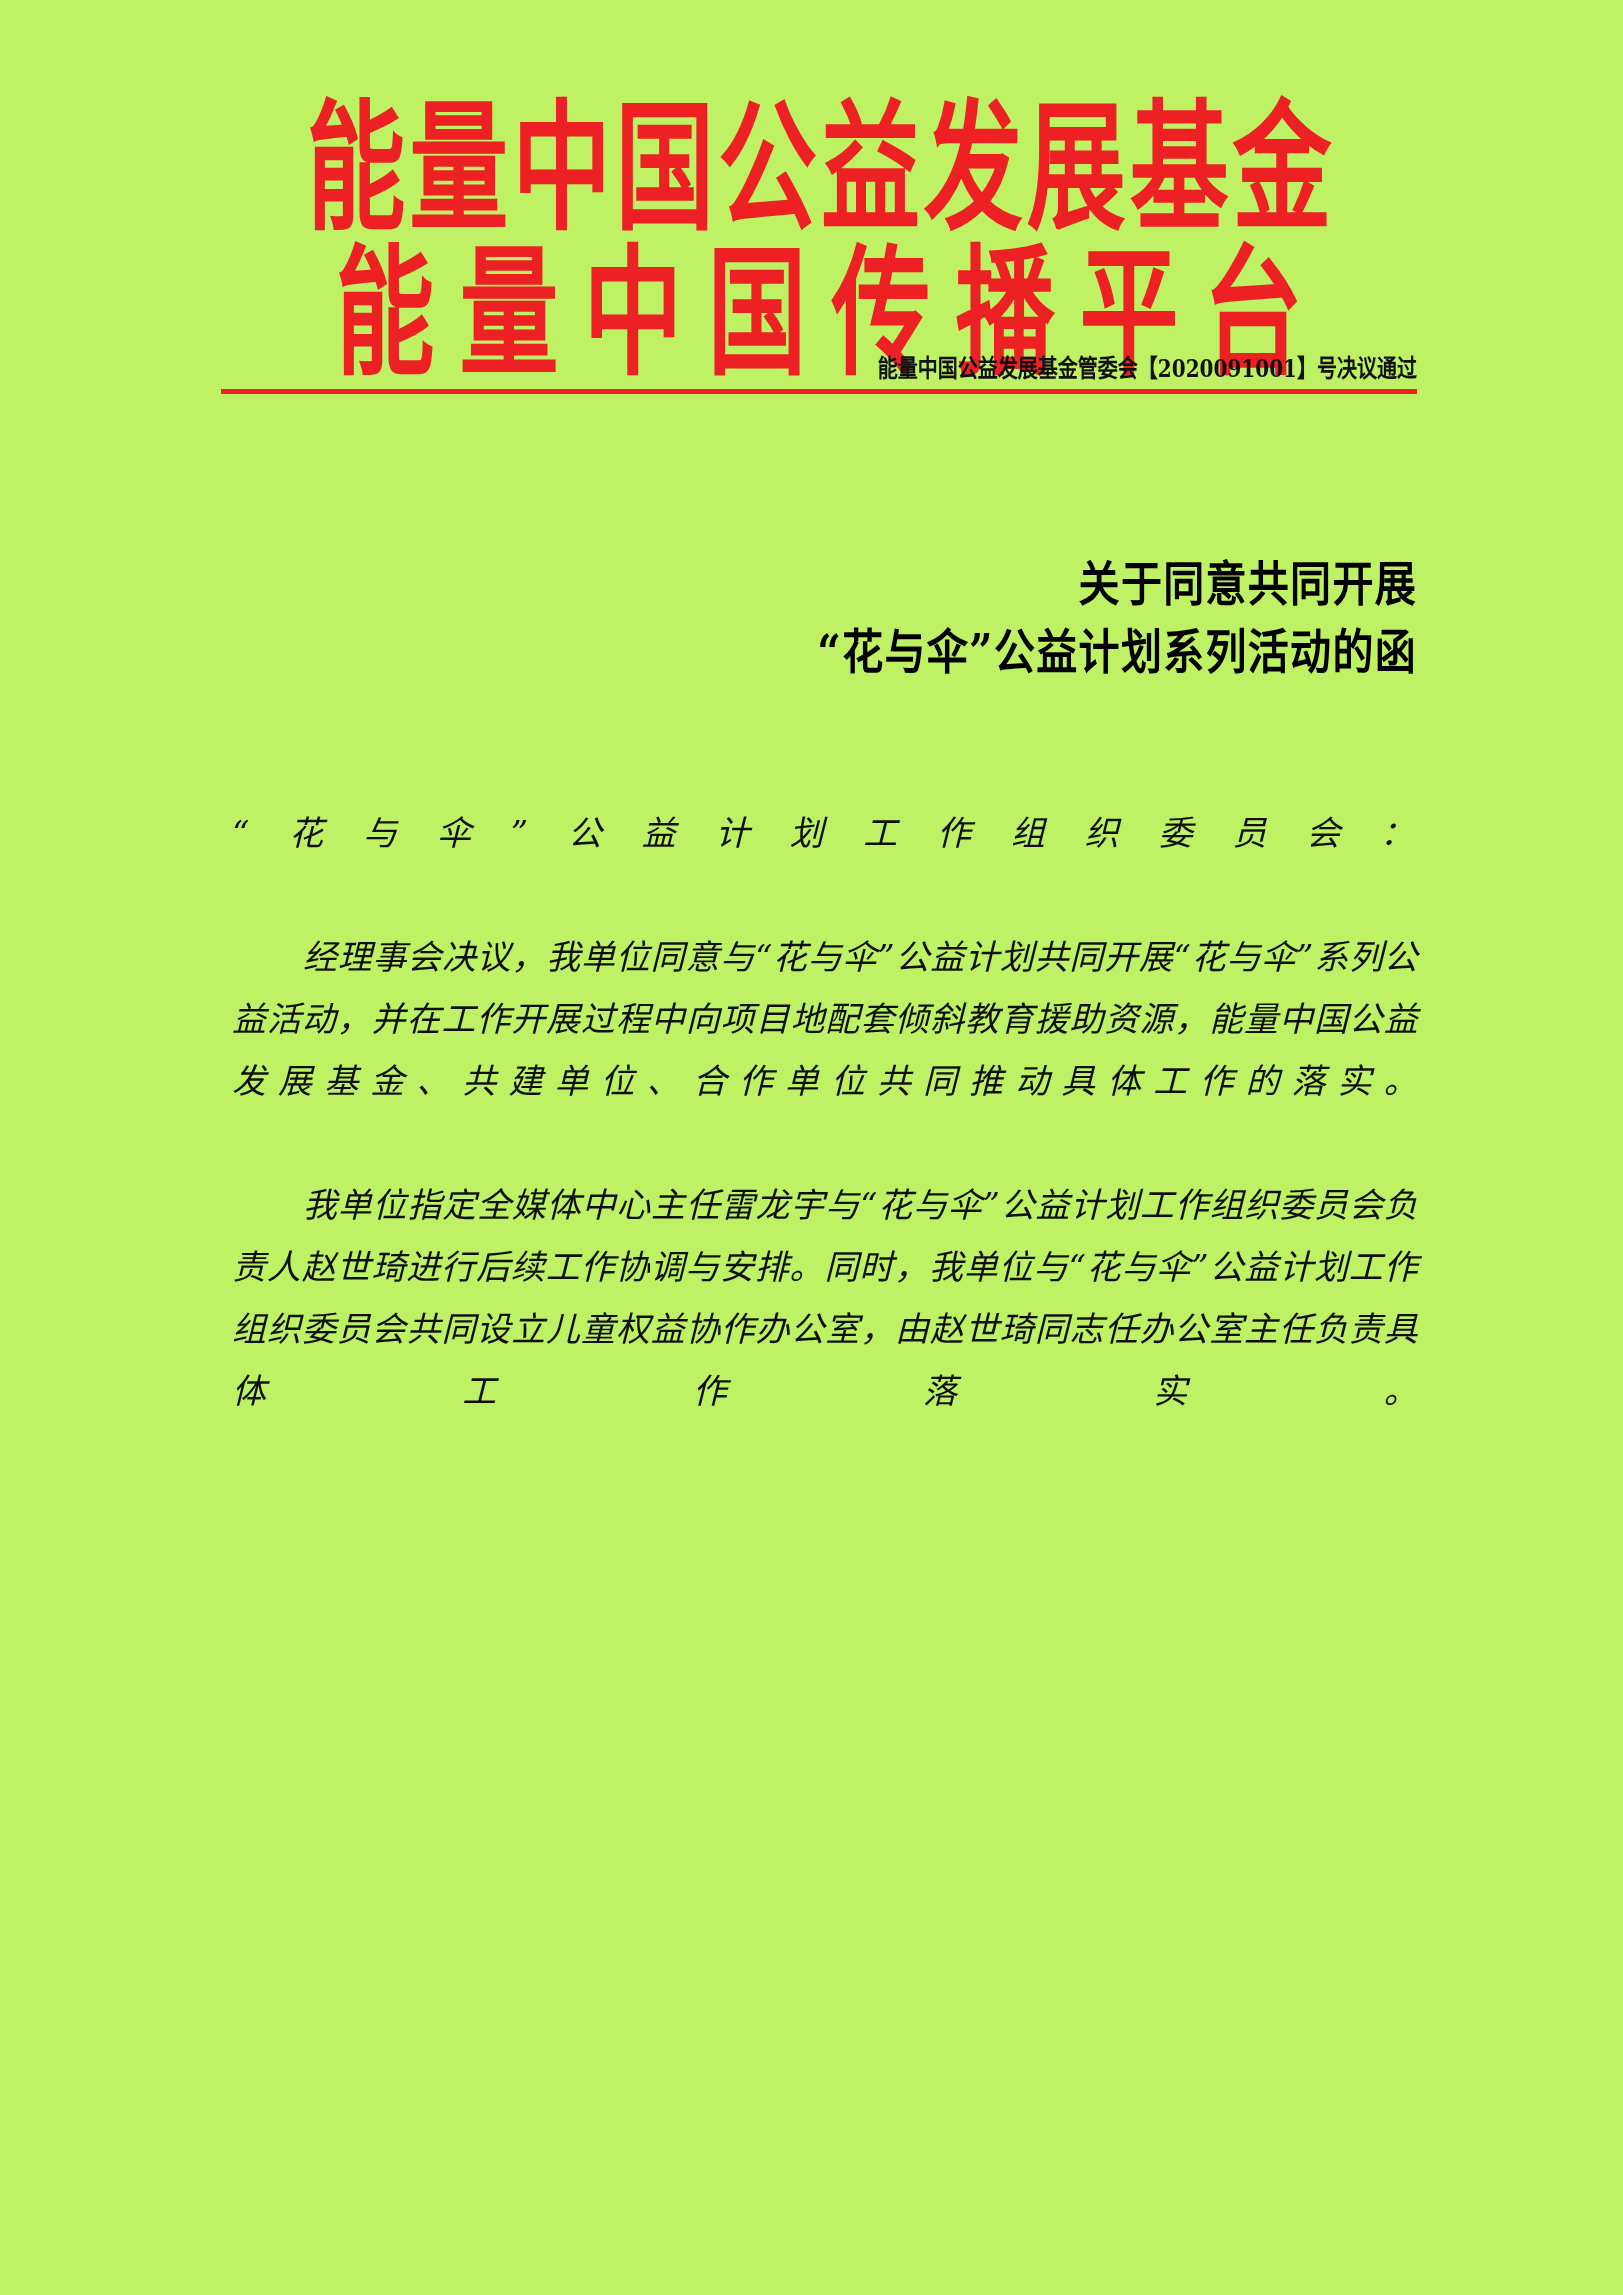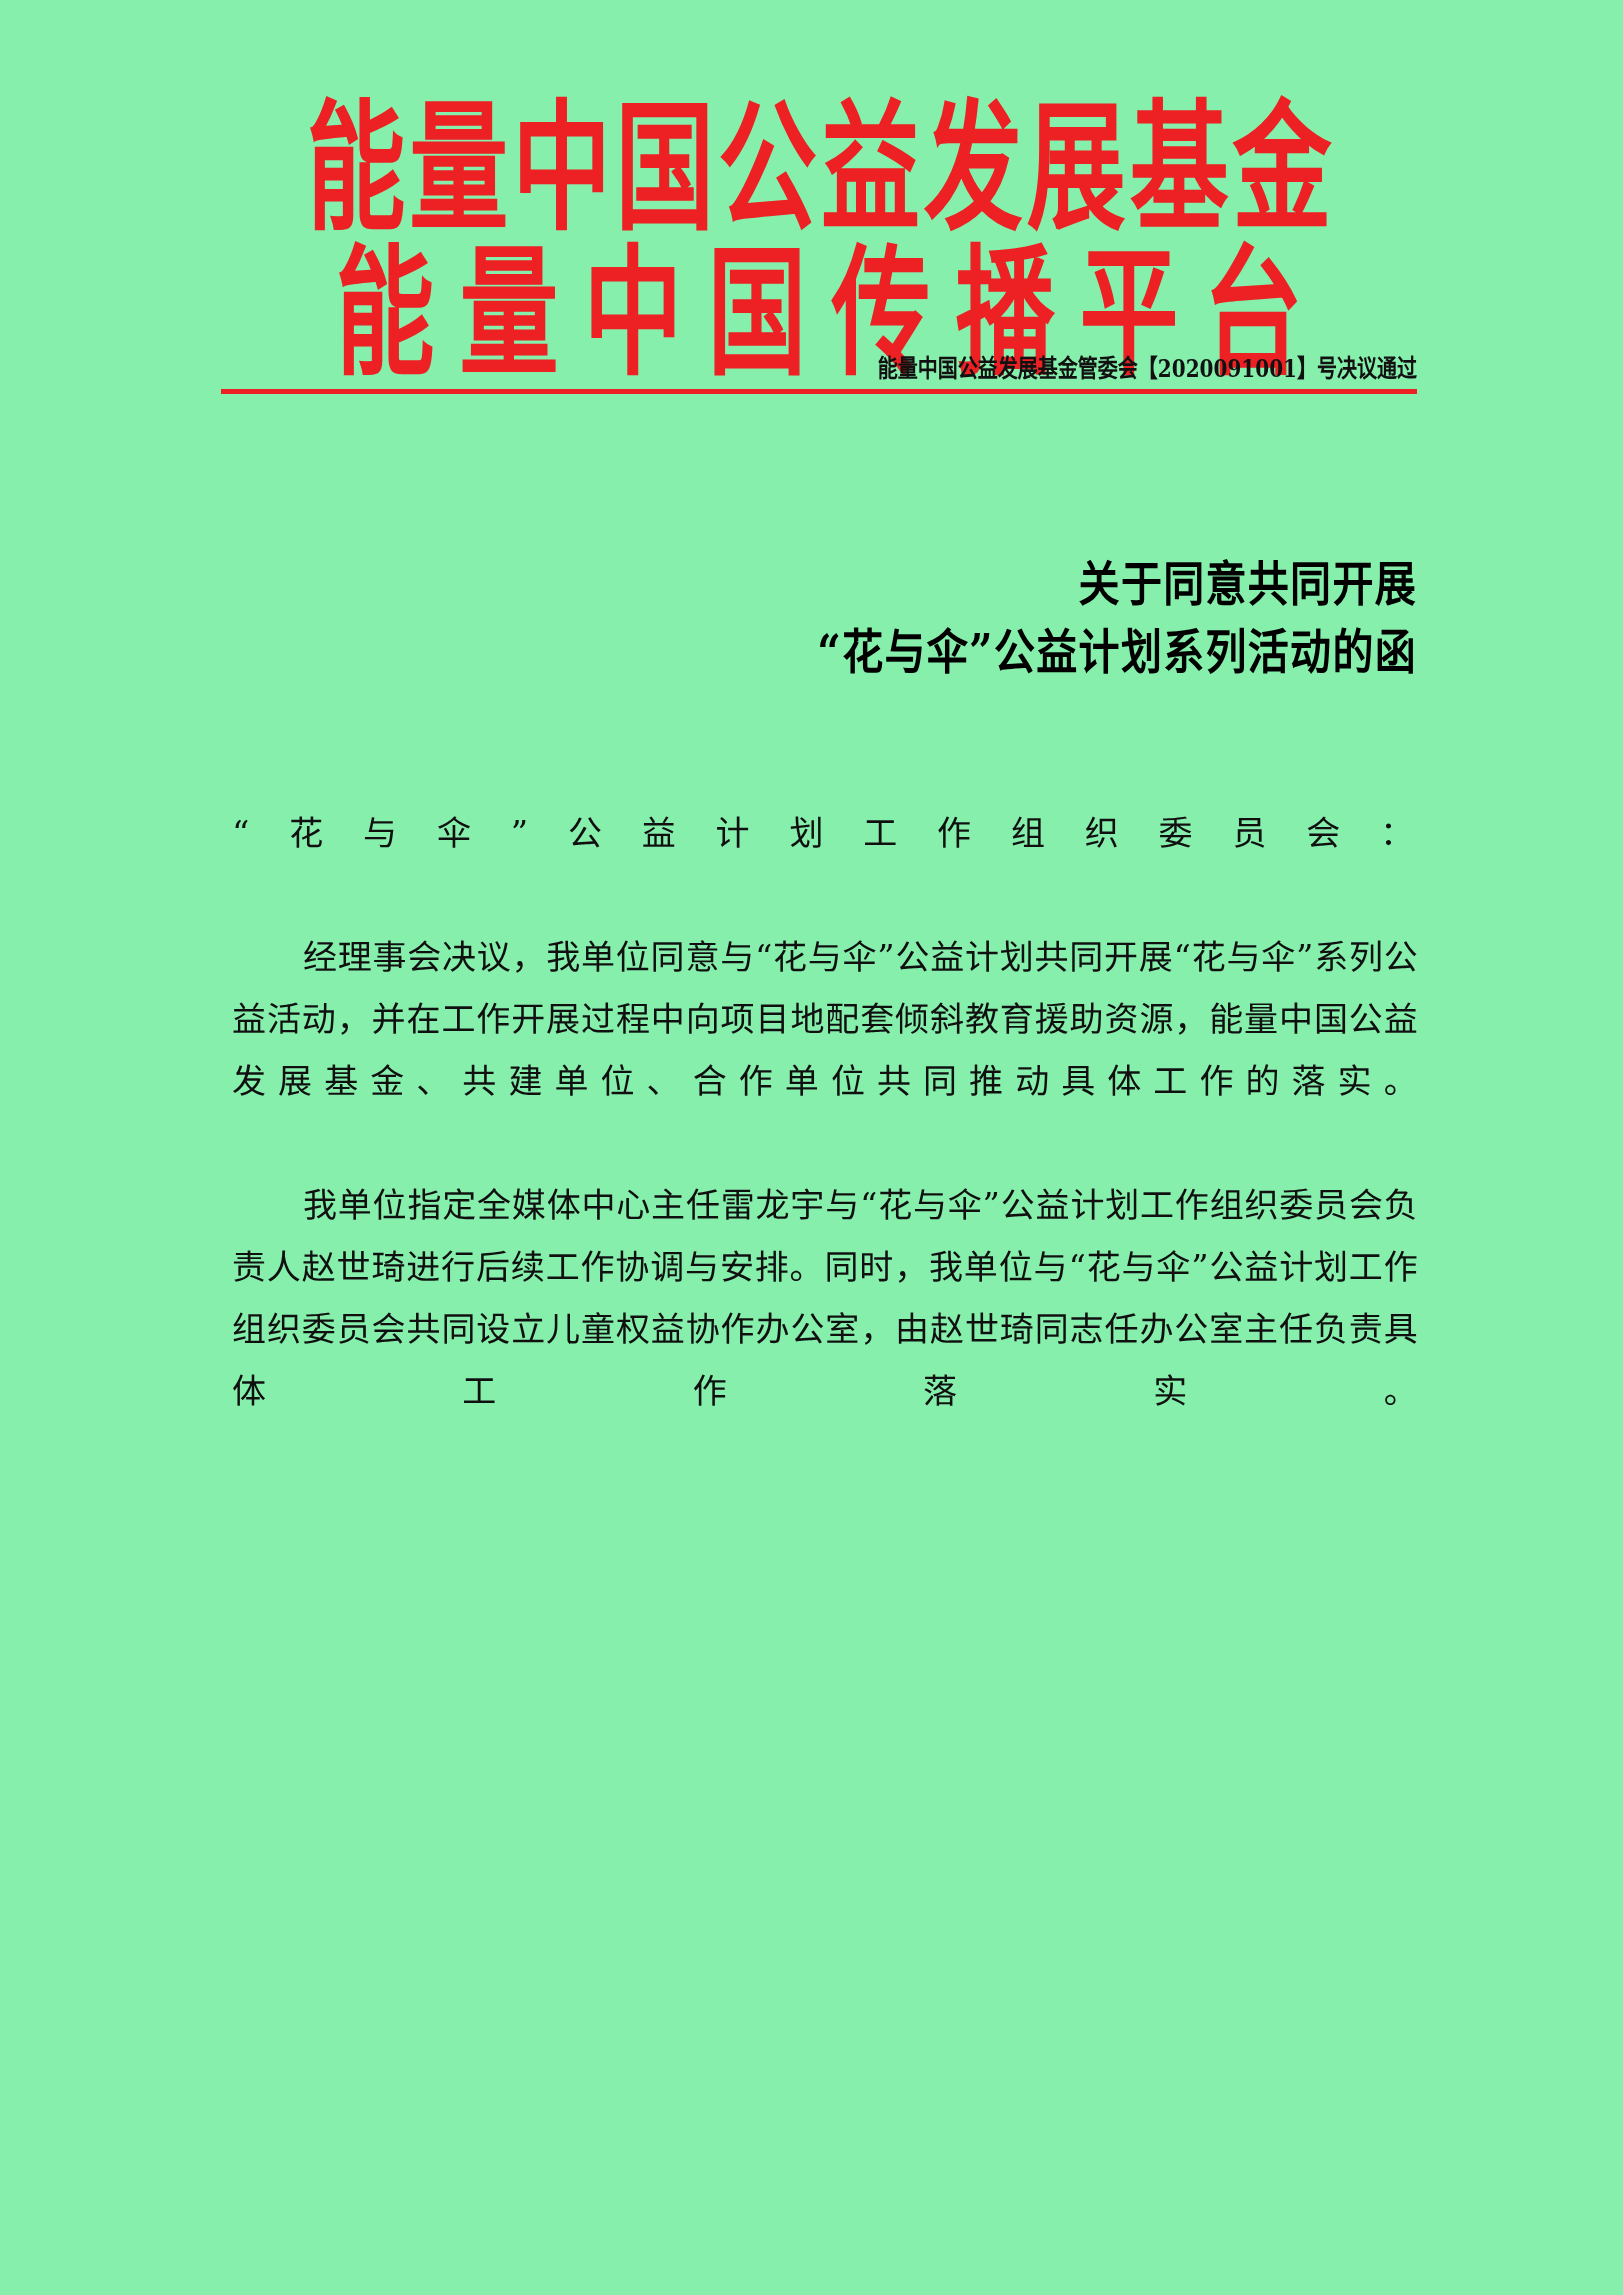--- a/index.html
+++ b/index.html
@@ -6,21 +6,21 @@
   html, body {
     margin: 0;
     padding: 0;
     background: #ffffff;
   }
 
   .page {
     position: relative;
     width: 1623px;
     height: 2295px;
-    background: #86efac;
+    background: #bef264;
     margin: 0 auto;
     overflow: hidden;
     font-family: "DejaVu Sans", "Liberation Sans", sans-serif;
   }
 
   
   .letterhead {
     position: absolute;
     left: 221px;
     top: 98px;
@@ -105,20 +105,21 @@
     font-family: "DejaVu Serif", "Liberation Serif", serif;
     font-size: 34px;
     line-height: 62px;
     letter-spacing: 0.3px;
     text-align: justify;
     text-justify: inter-character;
   }
 
   .doc-body p {
     margin: 0 0 0 0;
+    font-style: italic;
     text-align: justify;
     text-justify: inter-character;
   }
 
   .doc-body p.salutation {
     text-indent: 0;
     letter-spacing: 3.9px;
   }
 
   .doc-body p.para {

